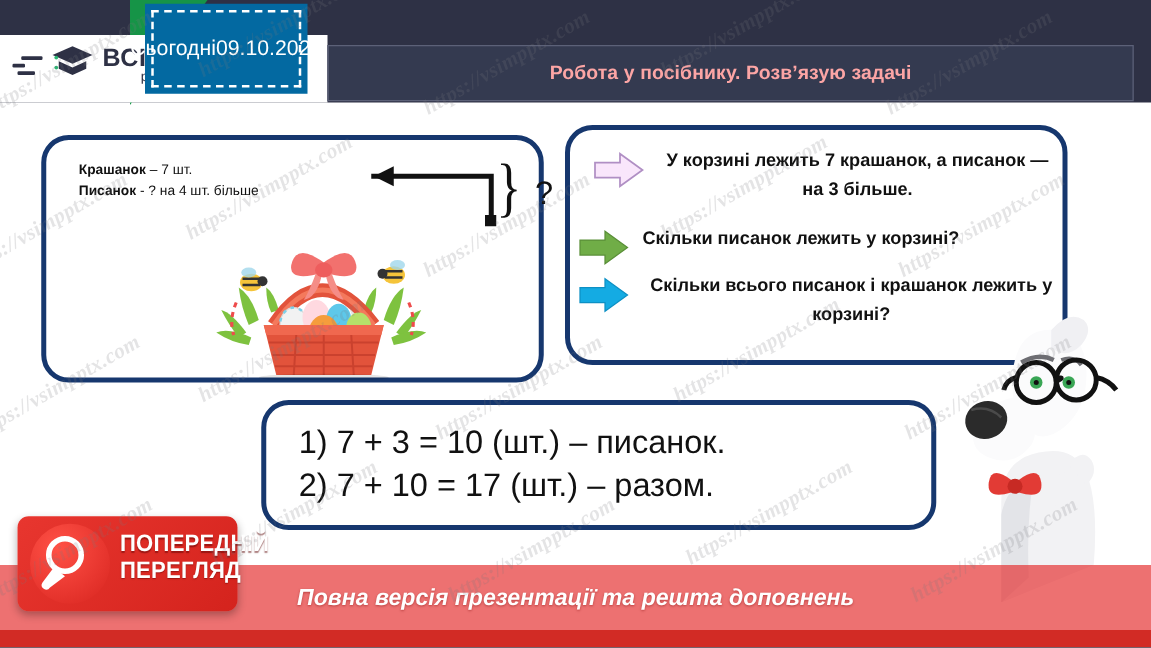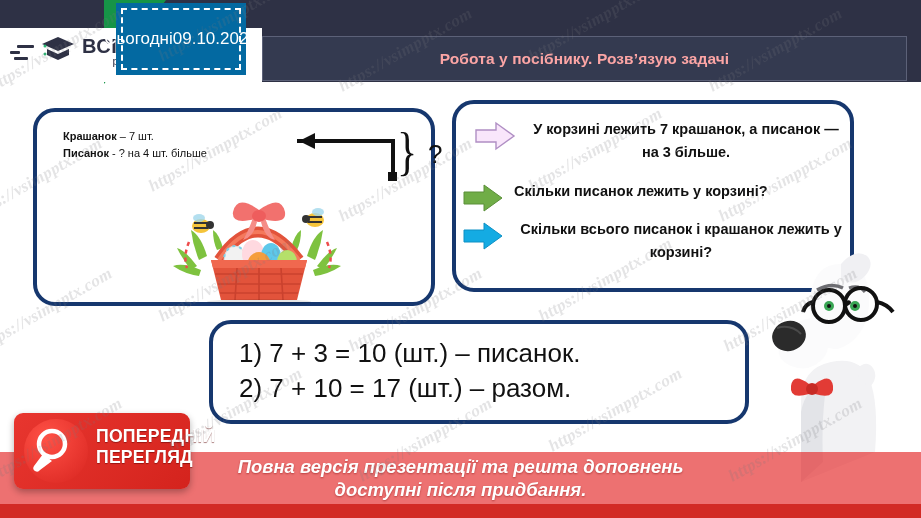--- a/index.html
+++ b/index.html
@@ -456,21 +456,20 @@
     <div class="wm" style="left:715px;  top:300px;">https://vsimpptx.com</div>
     <div class="wm" style="left:-20px;  top:430px;">https://vsimpptx.com</div>
     <div class="wm" style="left:160px;  top:400px;">https://vsimpptx.com</div>
     <div class="wm" style="left:350px;  top:430px;">https://vsimpptx.com</div>
     <div class="wm" style="left:540px;  top:400px;">https://vsimpptx.com</div>
     <div class="wm" style="left:720px;  top:430px;">https://vsimpptx.com</div>
   </div>
 
   <div id="promo-band">
     <div class="pl">Повна версія презентації та решта доповнень</div>
-    <div class="pl">доступні після придбання.</div>
   </div>
   <div id="promo-bottom-bar"></div>
 
   <div id="preview-badge">
     <div id="badge-circle">
       <svg width="64" height="64" viewBox="0 0 64 64">
         <circle cx="28" cy="25" r="13" fill="none" stroke="#ffffff" stroke-width="4.5"></circle>
         <path d="M19 35 L10 47 q-2 3 1 5 q3 2 5 -1 L28 42" fill="#ffffff"></path>
       </svg>
     </div>

